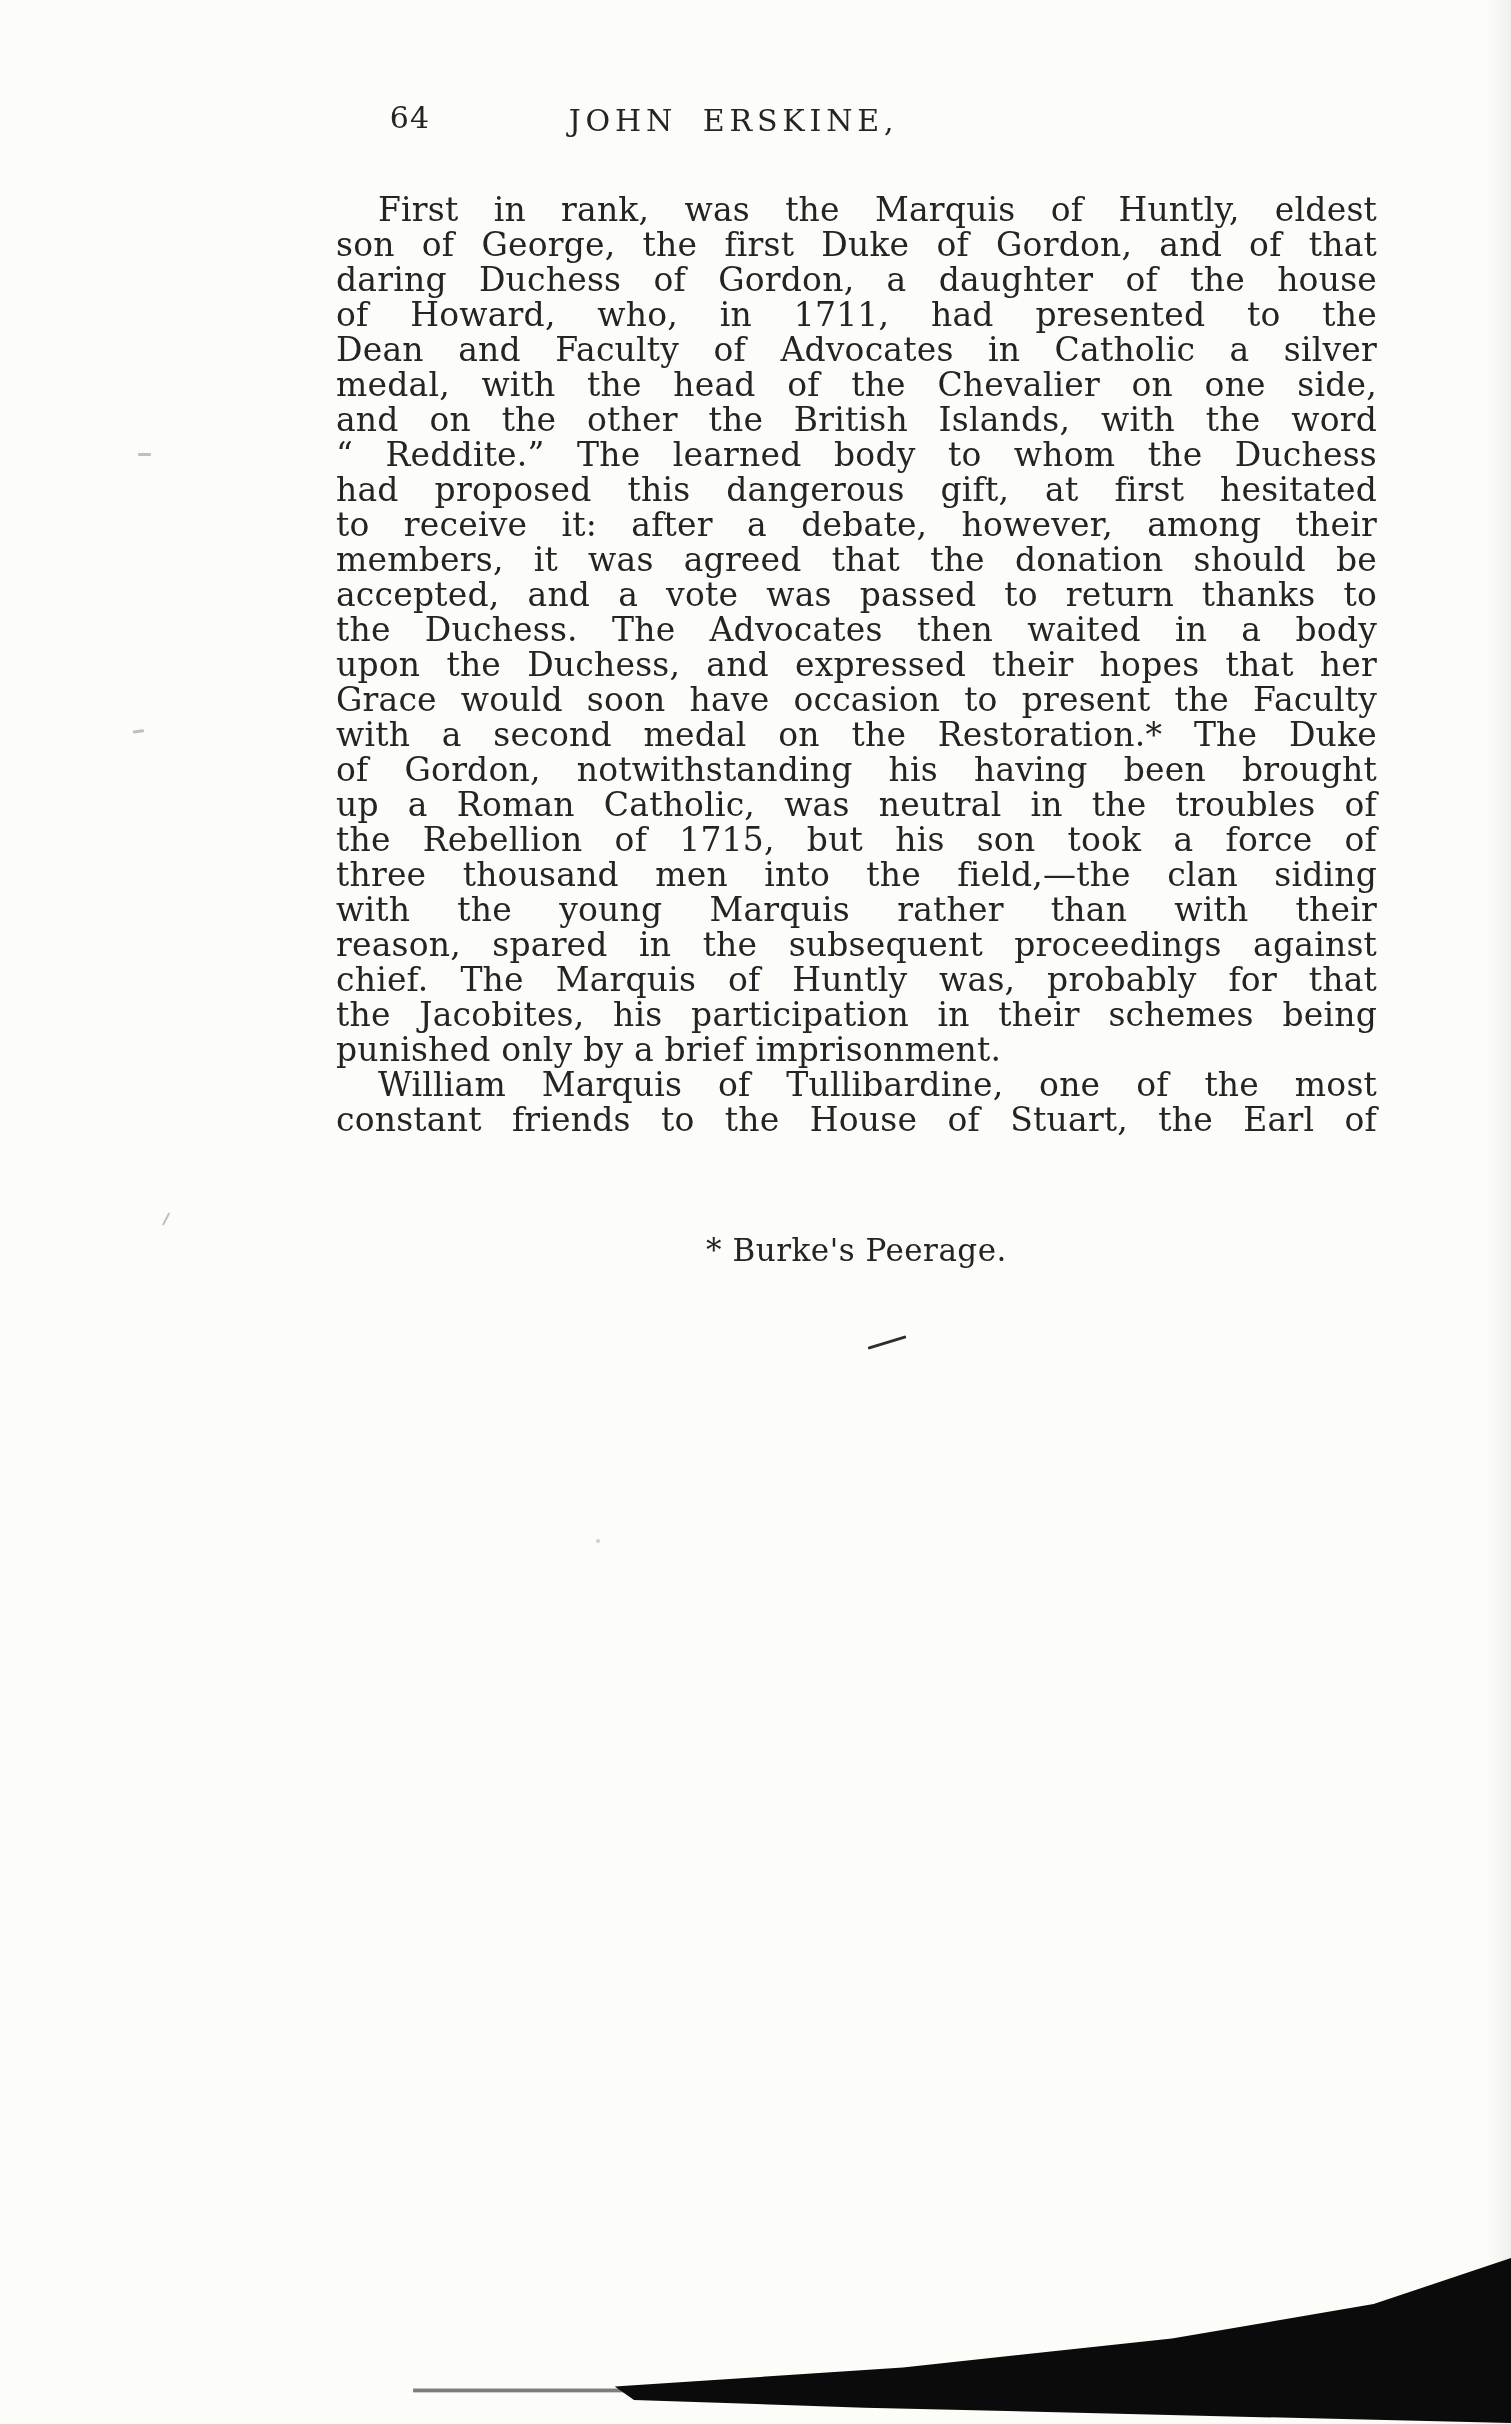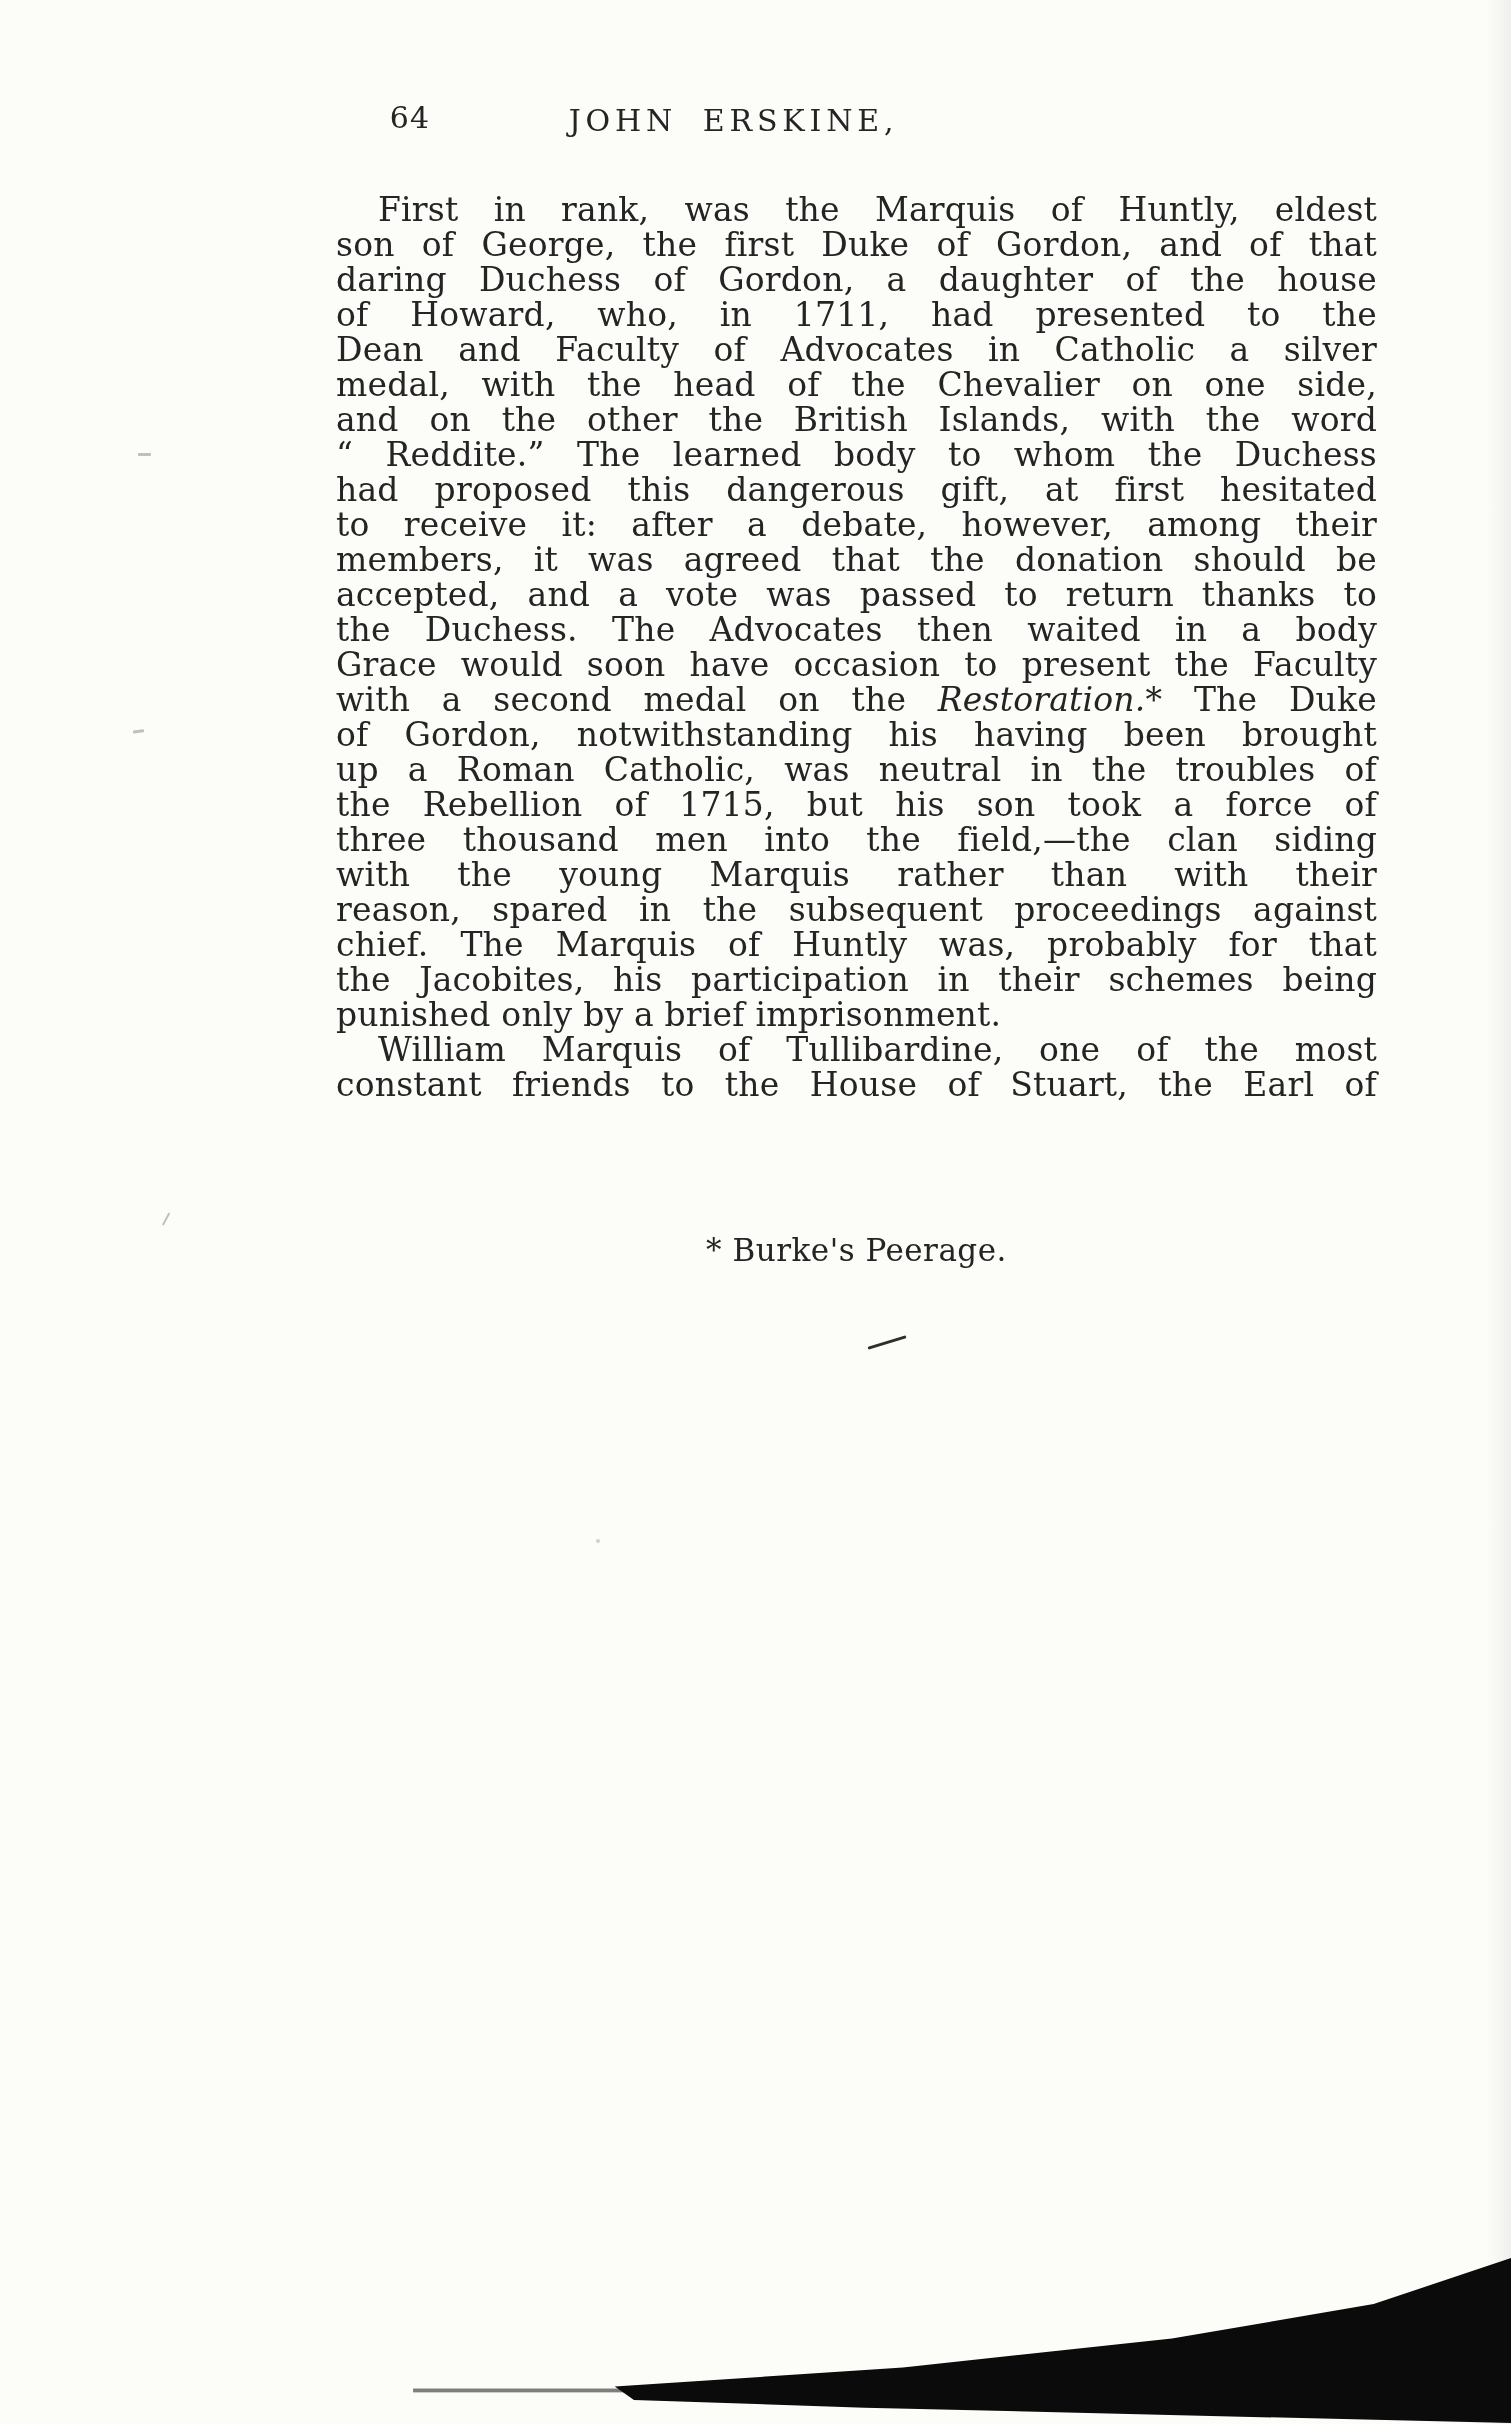--- a/index.html
+++ b/index.html
@@ -69,21 +69,21 @@
   .line {
     font-size: 33px;
     line-height: 35px;
     text-align: justify;
     text-align-last: justify;
     white-space: normal;
     letter-spacing: 0.2px;
   }
   .line.indent { text-indent: 42px; }
   .line.no-stretch { text-align-last: left; }
-  .it { font-style: italic; }
+  .it { }
   .footnote {
     position: absolute;
     top: 1232px;
     left: 336px;
     width: 1041px;
     text-align: center;
     font-size: 31px;
     letter-spacing: 0.5px;
   }
   .pen-mark {
@@ -133,20 +133,21 @@
         <div class="line">of Howard, who, in 1711, had presented to the</div>
         <div class="line">Dean and Faculty of Advocates in Catholic a silver</div>
         <div class="line">medal, with the head of the Chevalier on one side,</div>
         <div class="line">and on the other the British Islands, with the word</div>
         <div class="line">“ Reddite.” The learned body to whom the Duchess</div>
         <div class="line">had proposed this dangerous gift, at first hesitated</div>
         <div class="line">to receive it: after a debate, however, among their</div>
         <div class="line">members, it was agreed that the donation should be</div>
         <div class="line">accepted, and a vote was passed to return thanks to</div>
         <div class="line">the Duchess. The Advocates then waited in a body</div>
+        <div class="line">upon the Duchess, and expressed their hopes that her</div>
         <div class="line">Grace would soon have occasion to present the Faculty</div>
         <div class="line"><span>with a second medal on the </span><span class="it">Restoration.</span><span>* The Duke</span></div>
         <div class="line">of Gordon, notwithstanding his having been brought</div>
         <div class="line">up a Roman Catholic, was neutral in the troubles of</div>
         <div class="line">the Rebellion of 1715, but his son took a force of</div>
         <div class="line">three thousand men into the field,—the clan siding</div>
         <div class="line">with the young Marquis rather than with their</div>
         <div class="line">reason, spared in the subsequent proceedings against</div>
         <div class="line">chief. The Marquis of Huntly was, probably for that</div>
         <div class="line">the Jacobites, his participation in their schemes being</div>

